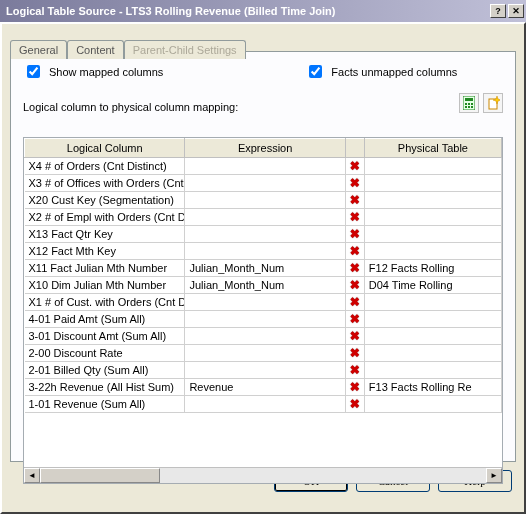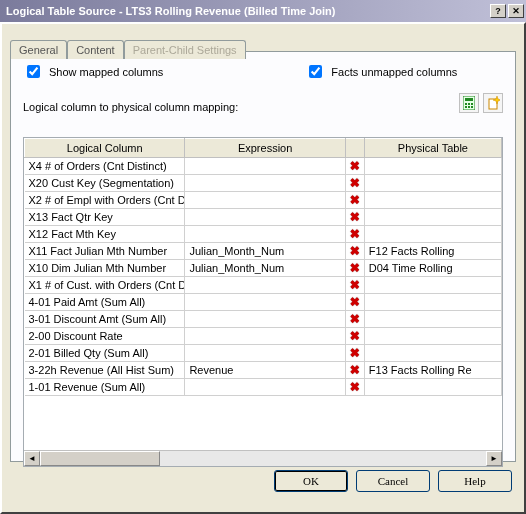--- a/index.html
+++ b/index.html
@@ -272,20 +272,26 @@
             </tr>
           </thead>
           <tbody id="grid-body">
               <tr>
                 <td>X4  # of Orders  (Cnt Distinct)</td>
                 <td></td>
                 <td class="icon-cell"><span>✖</span></td>
                 <td></td>
               </tr>
               <tr>
+                <td>X3  # of Offices with Orders  (Cnt</td>
+                <td></td>
+                <td class="icon-cell"><span>✖</span></td>
+                <td></td>
+              </tr>
+              <tr>
                 <td>X20  Cust Key (Segmentation)</td>
                 <td></td>
                 <td class="icon-cell"><span>✖</span></td>
                 <td></td>
               </tr>
               <tr>
                 <td>X2  # of Empl with Orders  (Cnt Di</td>
                 <td></td>
                 <td class="icon-cell"><span>✖</span></td>
                 <td></td>

